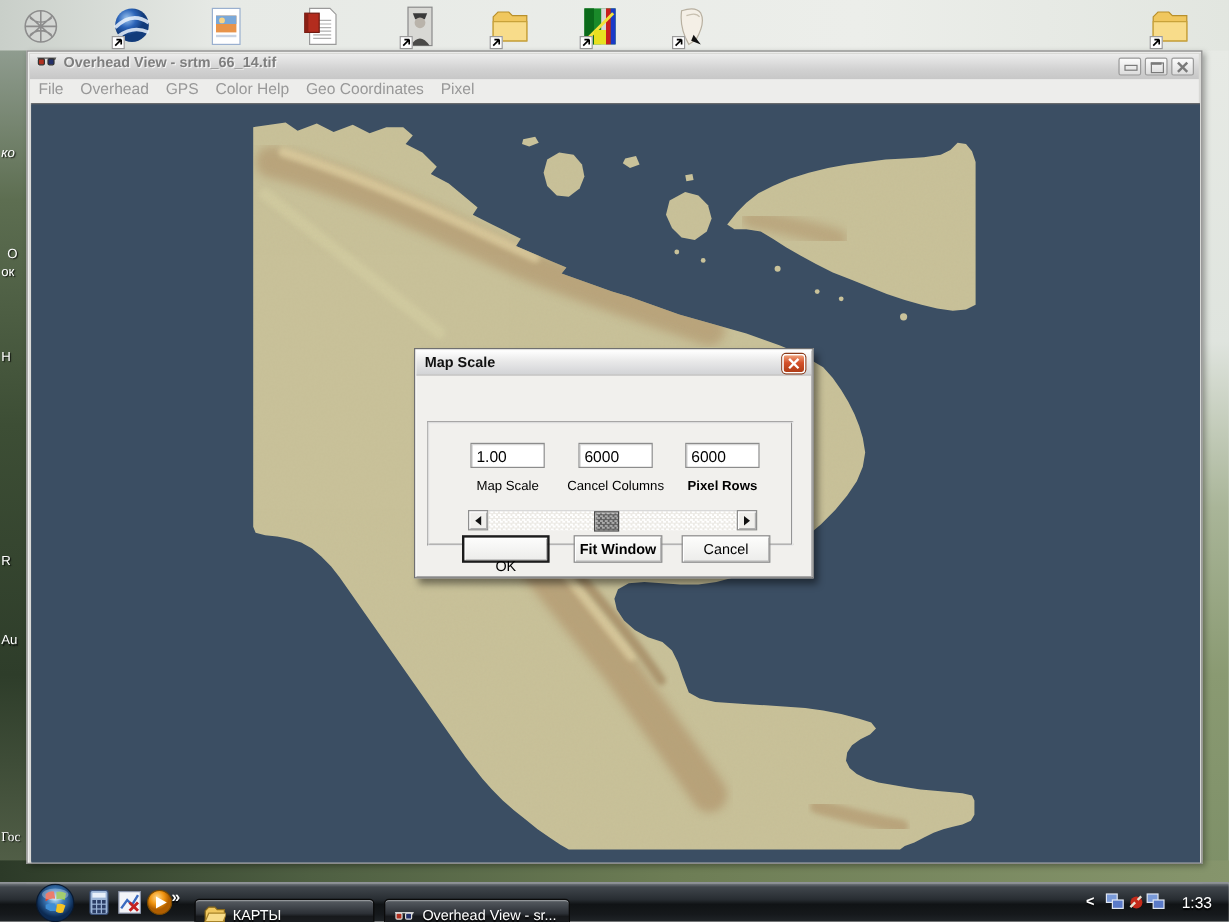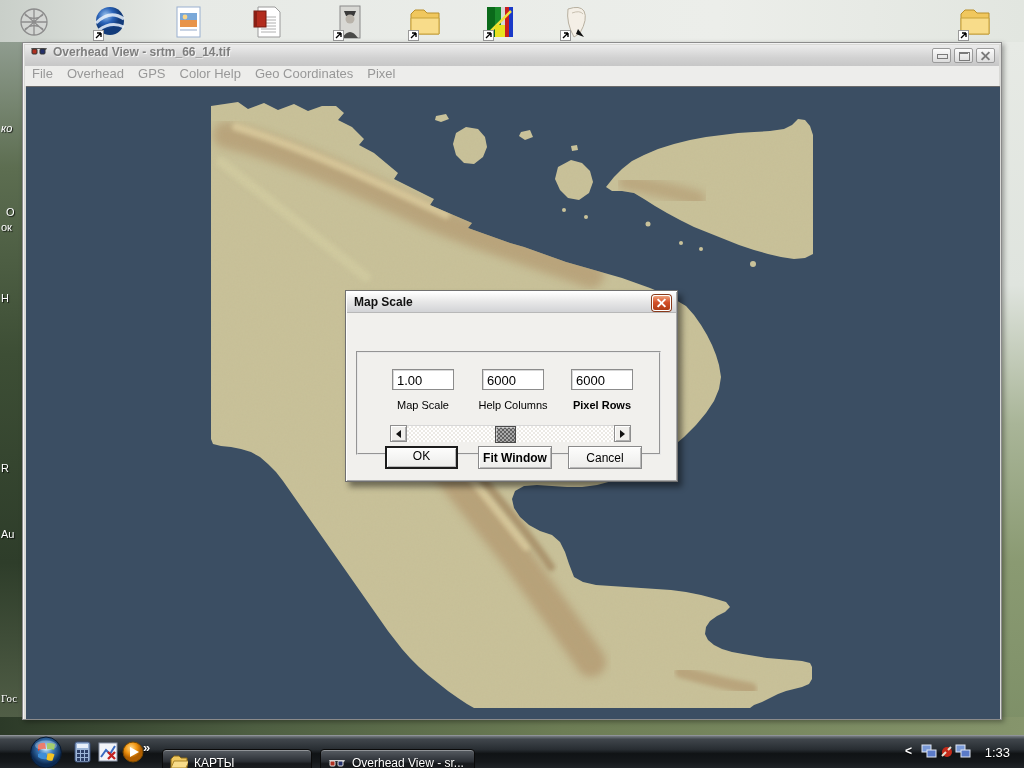--- a/index.html
+++ b/index.html
@@ -73,21 +73,21 @@
   .tri-l { width:0; height:0; border:4px solid transparent; border-right:5px solid #111; margin-left:-4px; }
   .tri-r { width:0; height:0; border:4px solid transparent; border-left:5px solid #111; margin-right:-4px; }
   #sb-track { position:absolute; left:17px; top:0; width:207px; height:17px;
     background:repeating-conic-gradient(#ffffff 0% 25%, #eceae5 0% 50%) 0 0/4px 4px; border-top:1px solid #d8d8d8; }
   #sb-thumb { position:absolute; left:88px; top:0; width:21px; height:17px;
     background:repeating-conic-gradient(#a8a8a8 0% 25%, #5f5f5f 0% 50%) 0 0/4px 4px;
     border:1px solid #4a4a4a; box-shadow:inset 1px 1px 0 rgba(255,255,255,.5); }
   .dbtn { position:absolute; top:155px; height:23px; background:linear-gradient(180deg,#fdfdfc,#ececea);
     border:1px solid #8a8a8a; box-shadow:inset 1px 1px 0 #fff, inset -1px -1px 0 #b8b8b8;
     font-size:12px; color:#000; text-align:center; padding-top:4px; }
-  .dbtn.default { border:2px solid #1c1c1c; padding-top:1px; }
+  .dbtn.default { border:2px solid #1c1c1c; padding-top:17px; }
 
   
   #taskbar { position:absolute; left:0; top:735px; width:1024px; height:33px;
     background:linear-gradient(180deg,#777d82,#40464c 10%,#282d32 42%,#101315 55%,#15181b 80%,#202428);
     border-top:1px solid #8f9398; }
   #orb { position:absolute; left:28px; top:0px; width:36px; height:33px; }
   .ql { position:absolute; top:5px; width:22px; height:22px; }
   .chev { position:absolute; color:#fff; font-size:13px; font-weight:bold; text-shadow:0 1px 1px #000; }
   .tbtn { position:absolute; top:13px; height:27px; border-radius:4px;
     background:linear-gradient(180deg,#585d63,#2c3036 45%,#17191c 55%,#202327);
@@ -313,21 +313,21 @@
       <span class="dtext">Map Scale</span>
       <div id="dlg-close">
           <span class="x"></span>
         </div>
     </div>
     <div id="dlg-group">
       <input class="dfield" style="left: 34px;" readonly="" value="1.00">
       <input class="dfield" style="left: 124px;" readonly="" value="6000">
       <input class="dfield" style="left: 213px;" readonly="" value="6000">
       <div class="dlabel" style="left:20px;">Map Scale</div>
-      <div class="dlabel" style="left:110px;">Help Columns</div>
+      <div class="dlabel" style="left:110px;">Cancel Columns</div>
       <div class="dlabel" style="left:199px;font-weight:bold;">Pixel Rows</div>
       <div id="dlg-scroll">
         <div class="sb-btn" style="left:0;">
             <span class="tri-l"></span>
           </div>
         <div id="sb-track">
           <div id="sb-thumb"></div>
         </div>
         <div class="sb-btn" style="left:224px;">
             <span class="tri-r"></span>

